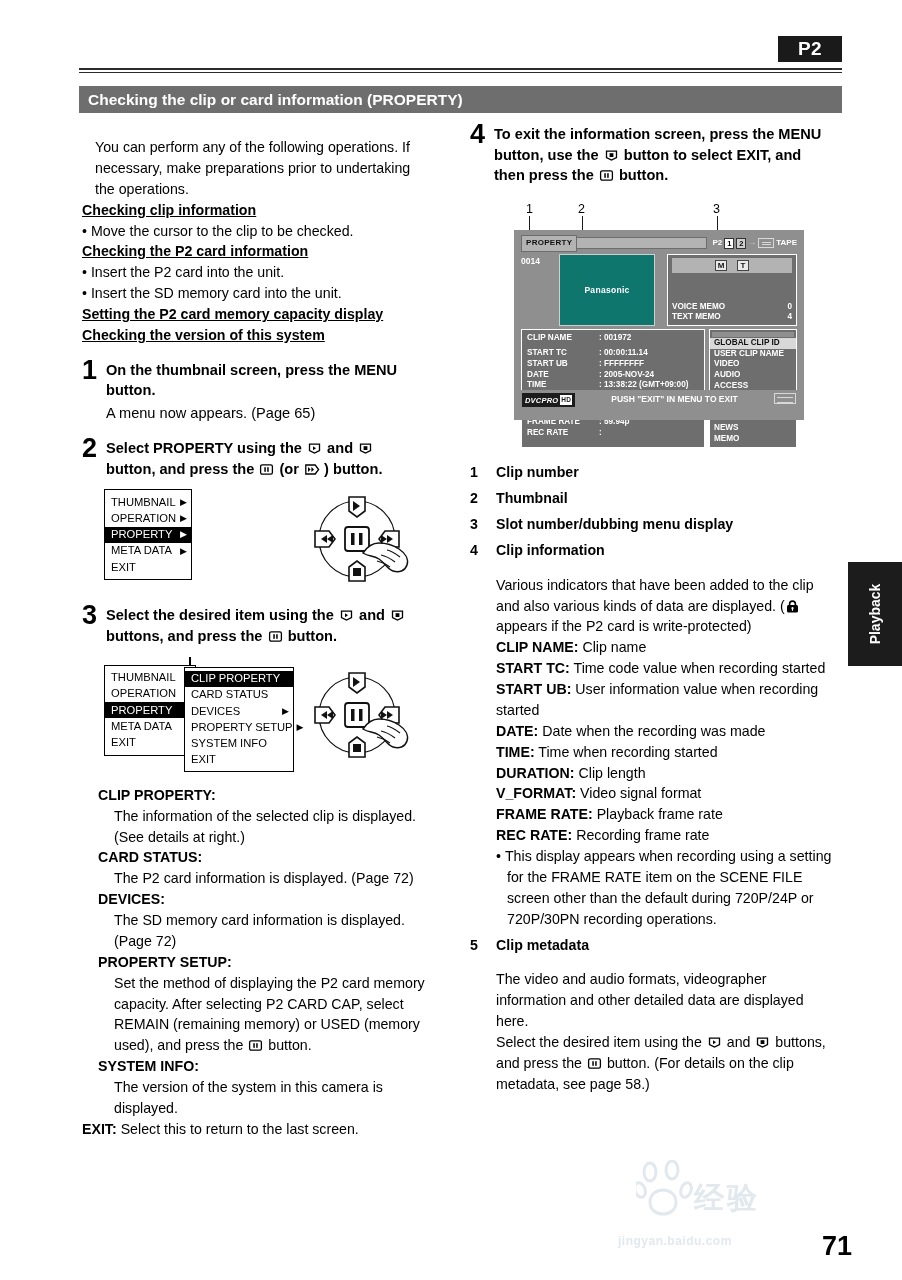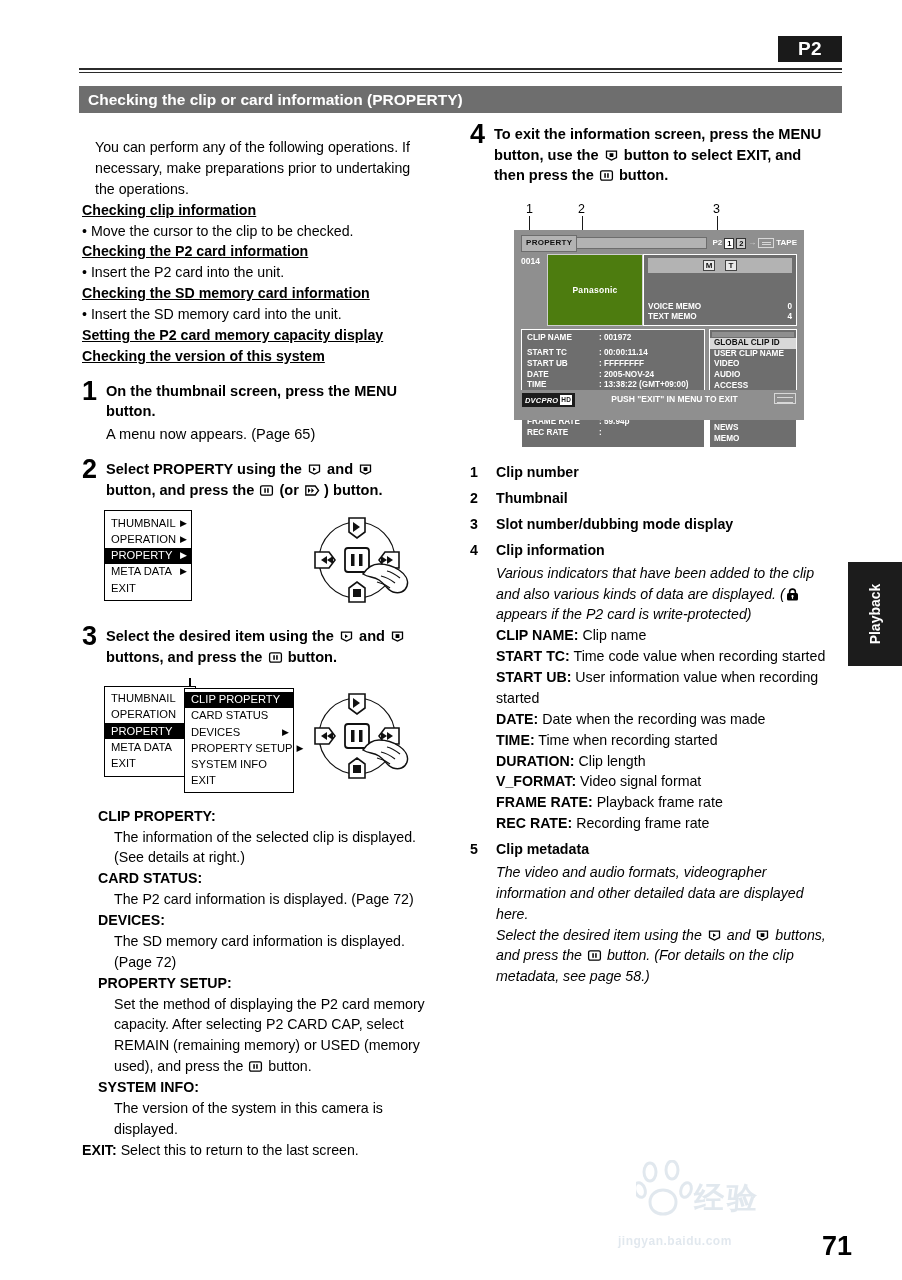--- a/index.html
+++ b/index.html
@@ -132,24 +132,24 @@
     width:10px; height:11px; background:#fff; color:#000;
     font-size:7.5px; font-weight:bold;
     display:flex; align-items:center; justify-content:center;
     border:1px solid #333;
   }
   .slot-cell.alt { background:#cfcfcf; }
   .slot-arrow { font-size:8px; color:#d8d8d8; }
   .slot-tape { width:16px; height:10px; border:1.5px solid #d8d8d8; display:flex; align-items:center; justify-content:center; }
   .slot-tape i { display:block; width:9px; height:3px; border-top:1.5px solid #d8d8d8; border-bottom:1.5px solid #d8d8d8; }
 
-  .scr-mid { display:flex; height:72px; gap:0; }
+  .scr-mid { display:flex; height:72px; gap:12px; }
   .clipnum { font-size:8.5px; font-weight:bold; color:#fff; width:26px; padding-top:1px; }
   .thumb {
-    flex:0 0 96px; background:#4d7c0f; border:1.5px solid #cfcfcf;
+    flex:0 0 96px; background:#0f766e; border:1.5px solid #cfcfcf;
     display:flex; align-items:center; justify-content:center;
     font-size:8.5px; color:#fff; font-weight:bold; letter-spacing:.3px;
   }
   .memo-box {
     flex:1; border:1.5px solid #fff; background:#6e6e6e;
     padding:3px 4px; display:flex; flex-direction:column; justify-content:space-between;
   }
   .mt-badges { display:flex; gap:10px; justify-content:center; background:#b3b3b3; padding:2px 0; }
   .mt-badge { width:12px; height:11px; background:#e9e9e9; border:1px solid #444; font-size:8px; font-weight:bold; color:#111; display:flex; align-items:center; justify-content:center; }
   .memo-rows { font-size:8.2px; font-weight:bold; color:#fff; }
@@ -189,21 +189,21 @@
   .foot-icon { width:22px; height:11px; border:1.5px solid #d8d8d8; position:relative; }
   .foot-icon::after { content:""; position:absolute; left:2px; top:3px; width:16px; height:4px; border-top:1.5px solid #d8d8d8; border-bottom:1.5px solid #d8d8d8; }
 
   .leader { position:absolute; background:#1a1a1a; width:1px; }
 
   
   .ref-list { margin-top:12px; }
   .ref-item { display:flex; margin-bottom:5px; }
   .ref-n { flex:0 0 26px; font-weight:bold; font-size:14.2px; }
   .ref-t { font-weight:bold; font-size:14.2px; }
-  .ref-body { font-weight:normal; margin-top:2px;font-style:italic; }
+  .ref-body { font-weight:normal; margin-top:14px; }
   .defn { display:block; }
   .defn b { font-weight:bold; }
   .sub-bullet { display:block; padding-left:11px; text-indent:-11px; }
   .sub-bullet::before { content:"\2022\00a0"; }
 
   
   .side-tab {
     position:absolute; right:0; top:562px;
     width:54px; height:104px; background:#1c1c1c;
   }
@@ -254,21 +254,20 @@
   <div class="col left">
 
     <p class="para">You can perform any of the following operations. If necessary, make preparations prior to undertaking the operations.</p>
 
     <span class="hd-underline">Checking clip information</span>
     <span class="bullet">Move the cursor to the clip to be checked.</span>
 
     <span class="hd-underline">Checking the P2 card information</span>
     <span class="bullet">Insert the P2 card into the unit.</span>
 
-    <span class="hd-underline">Checking the SD memory card information</span>
     <span class="bullet">Insert the SD memory card into the unit.</span>
 
     <span class="hd-underline">Setting the P2 card memory capacity display</span>
     <span class="hd-underline">Checking the version of this system</span>
 
     <div class="step">
       <div class="step-num">1</div>
       <div class="step-body">
         <div class="step-title">On the thumbnail screen, press the MENU button.</div>
         <div class="step-title step-sub">A menu now appears. (Page 65)</div>
@@ -628,21 +627,21 @@
       <div class="ref-item">
         <span class="ref-n">1</span>
         <span class="ref-t">Clip number</span>
       </div>
       <div class="ref-item">
         <span class="ref-n">2</span>
         <span class="ref-t">Thumbnail</span>
       </div>
       <div class="ref-item">
         <span class="ref-n">3</span>
-        <span class="ref-t">Slot number/dubbing mode display</span>
+        <span class="ref-t">Slot number/dubbing menu display</span>
       </div>
 
       <div class="ref-item">
         <span class="ref-n">4</span>
         <span style="flex:1;">
           <span class="ref-t">Clip information</span>
           <div class="ref-body">
             <span>Various indicators that have been added to the clip and also various kinds of data are displayed. (</span><span class="btn-ico"><svg width="13" height="13" viewBox="0 0 13 13">
                   <rect x="1" y="5" width="11" height="7.5" rx="1.5" fill="#000"></rect>
                   <path d="M3.6 5.4V4a2.9 2.9 0 0 1 5.8 0v1.4" fill="none" stroke="#000" stroke-width="1.6"></path>
@@ -654,20 +653,21 @@
           <div>
             <span class="defn"><b>CLIP NAME:</b> <span>Clip name</span></span>
             <span class="defn"><b>START TC:</b> <span>Time code value when recording started</span></span>
             <span class="defn"><b>START UB:</b> <span>User information value when recording started</span></span>
             <span class="defn"><b>DATE:</b> <span>Date when the recording was made</span></span>
             <span class="defn"><b>TIME:</b> <span>Time when recording started</span></span>
             <span class="defn"><b>DURATION:</b> <span>Clip length</span></span>
             <span class="defn"><b>V_FORMAT:</b> <span>Video signal format</span></span>
             <span class="defn"><b>FRAME RATE:</b> <span>Playback frame rate</span></span>
             <span class="defn"><b>REC RATE:</b> <span>Recording frame rate</span></span>
+            <span class="sub-bullet">This display appears when recording using a setting for the FRAME RATE item on the SCENE FILE screen other than the default during 720P/24P or 720P/30PN recording operations.</span>
           </div>
         </span>
       </div>
 
       <div class="ref-item">
         <span class="ref-n">5</span>
         <span style="flex:1;">
           <span class="ref-t">Clip metadata</span>
           <div class="ref-body">
             <div>The video and audio formats, videographer information and other detailed data are displayed here.</div>

